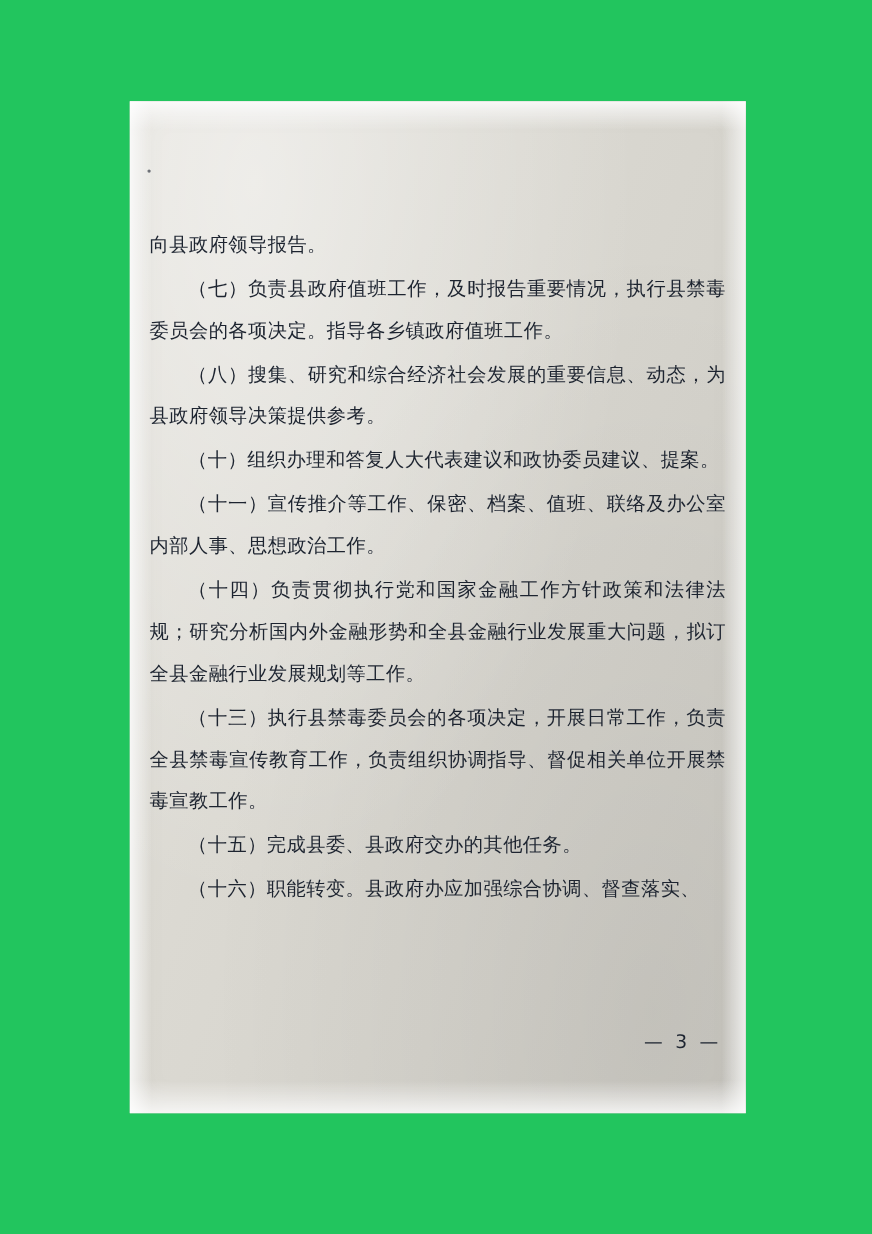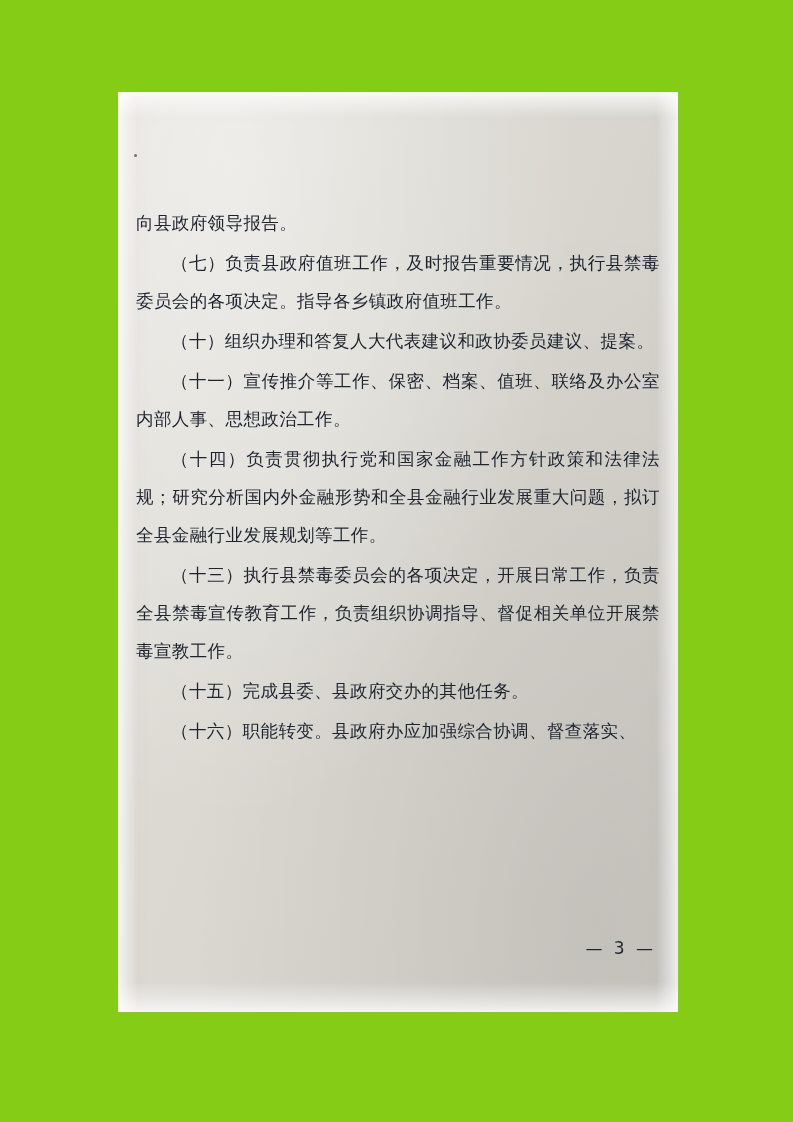--- a/index.html
+++ b/index.html
@@ -10,21 +10,21 @@
     width: 793px;
     height: 1122px;
     background: #ffffff;
     font-family: "Liberation Serif", serif;
     overflow: hidden;
   }
   .page {
     position: relative;
     width: 793px;
     height: 1122px;
-    background: #84cc16;
+    background: #22c55e;
   }
   
   .scan {
     position: absolute;
     left: 118px;
     top: 92px;
     width: 560px;
     height: 920px;
     background: #dcdad4;
     background-image:
@@ -122,20 +122,21 @@
 </head>
 <body>
 
 <div class="page">
   <div class="scan">
     <div class="dot"></div>
 
     <div class="doc-body">
       <p class="para">向县政府领导报告。</p>
       <p class="para indent">（七）负责县政府值班工作，及时报告重要情况，执行县禁毒委员会的各项决定。指导各乡镇政府值班工作。</p>
+      <p class="para indent">（八）搜集、研究和综合经济社会发展的重要信息、动态，为县政府领导决策提供参考。</p>
       <p class="para indent">（十）组织办理和答复人大代表建议和政协委员建议、提案。</p>
       <p class="para indent">（十一）宣传推介等工作、保密、档案、值班、联络及办公室内部人事、思想政治工作。</p>
       <p class="para indent">（十四）负责贯彻执行党和国家金融工作方针政策和法律法规；研究分析国内外金融形势和全县金融行业发展重大问题，拟订全县金融行业发展规划等工作。</p>
       <p class="para indent">（十三）执行县禁毒委员会的各项决定，开展日常工作，负责全县禁毒宣传教育工作，负责组织协调指导、督促相关单位开展禁毒宣教工作。</p>
       <p class="para indent">（十五）完成县委、县政府交办的其他任务。</p>
       <p class="para indent">（十六）职能转变。县政府办应加强综合协调、督查落实、</p>
     </div>
 
     <div class="page-number">— 3 —</div>
 

